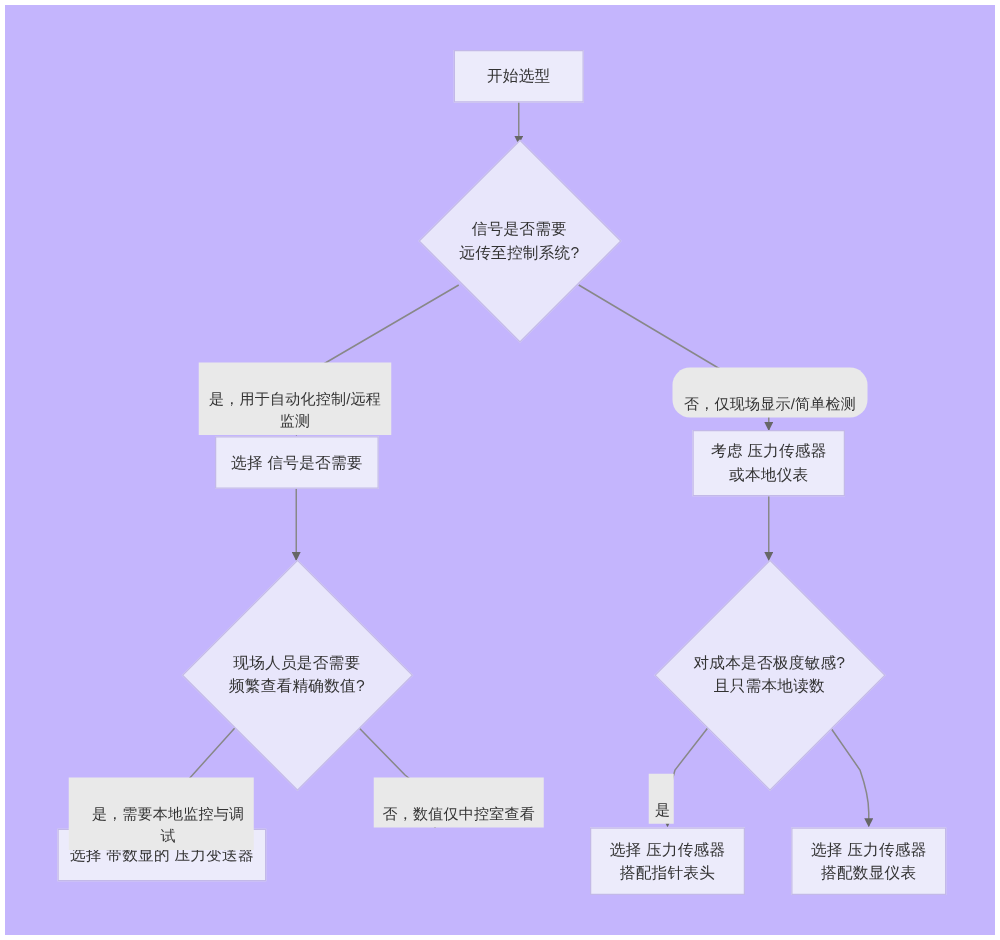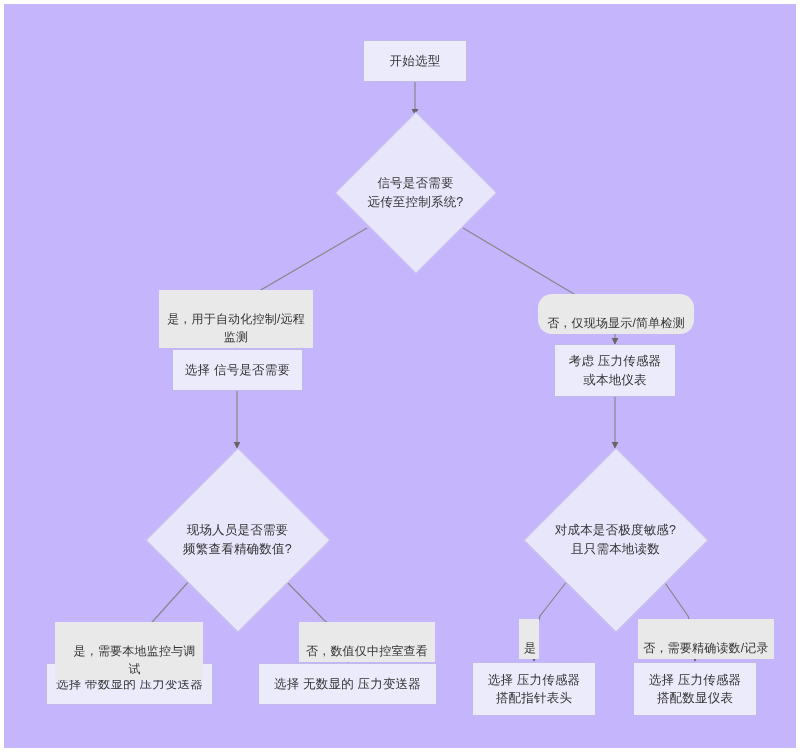--- a/index.html
+++ b/index.html
@@ -140,23 +140,20 @@
   <div class="node diamond-wrap" style="left:519px; top:443px; width:185px; height:185px;">
     <div class="diamond-shape"><div></div></div>
     <span class="diamond-text">对成本是否极度敏感?
 且只需本地读数</span>
   </div>
 
   <div class="node rect" style="left:42px; top:659px; width:167px; height:42px;">
     <span>选择 带数显的 压力变送器</span>
   </div>
 
-  <div class="node rect" style="left:254px; top:659px; width:179px; height:42px;">
-    <span>选择 无数显的 压力变送器</span>
-  </div>
 
   <div class="node rect" style="left:468px; top:658px; width:124px; height:54px;">
     <span>选择 压力传感器
 搭配指针表头</span>
   </div>
 
   <div class="node rect" style="left:629px; top:658px; width:124px; height:54px;">
     <span>选择 压力传感器
 搭配数显仪表</span>
   </div>
@@ -175,17 +172,14 @@
   </div>
 
   <div class="edge-label" style="left:274px; top:618px; width:136px;margin-left:21px;">
     <span>否，数值仅中控室查看</span>
   </div>
 
   <div class="edge-label" style="left:515px; top:615px; width:20px;">
     <span>是</span>
   </div>
 
-  <div class="edge-label" style="left:634px; top:615px; width:136px;">
-    <span>否，需要精确读数/记录</span>
-  </div>
 
 </div>
 
 </body></html>

